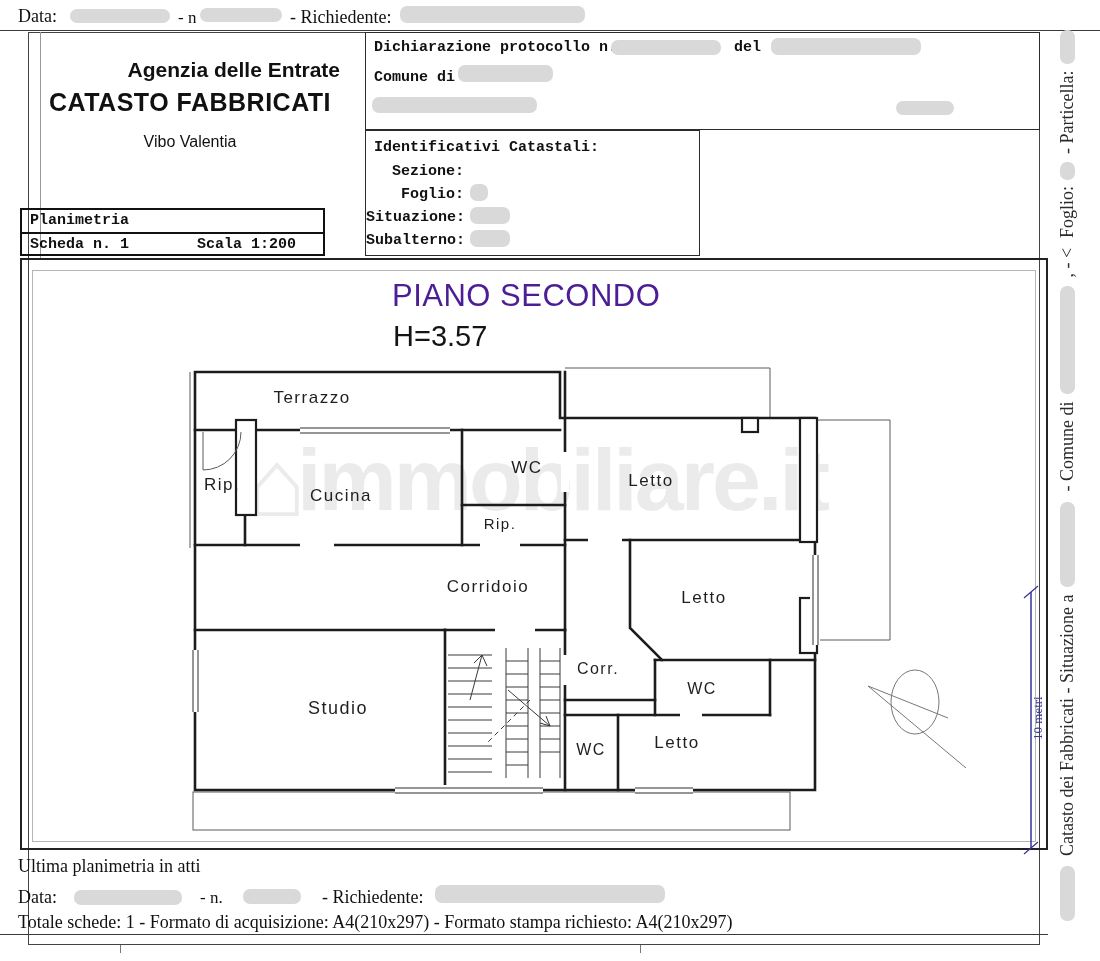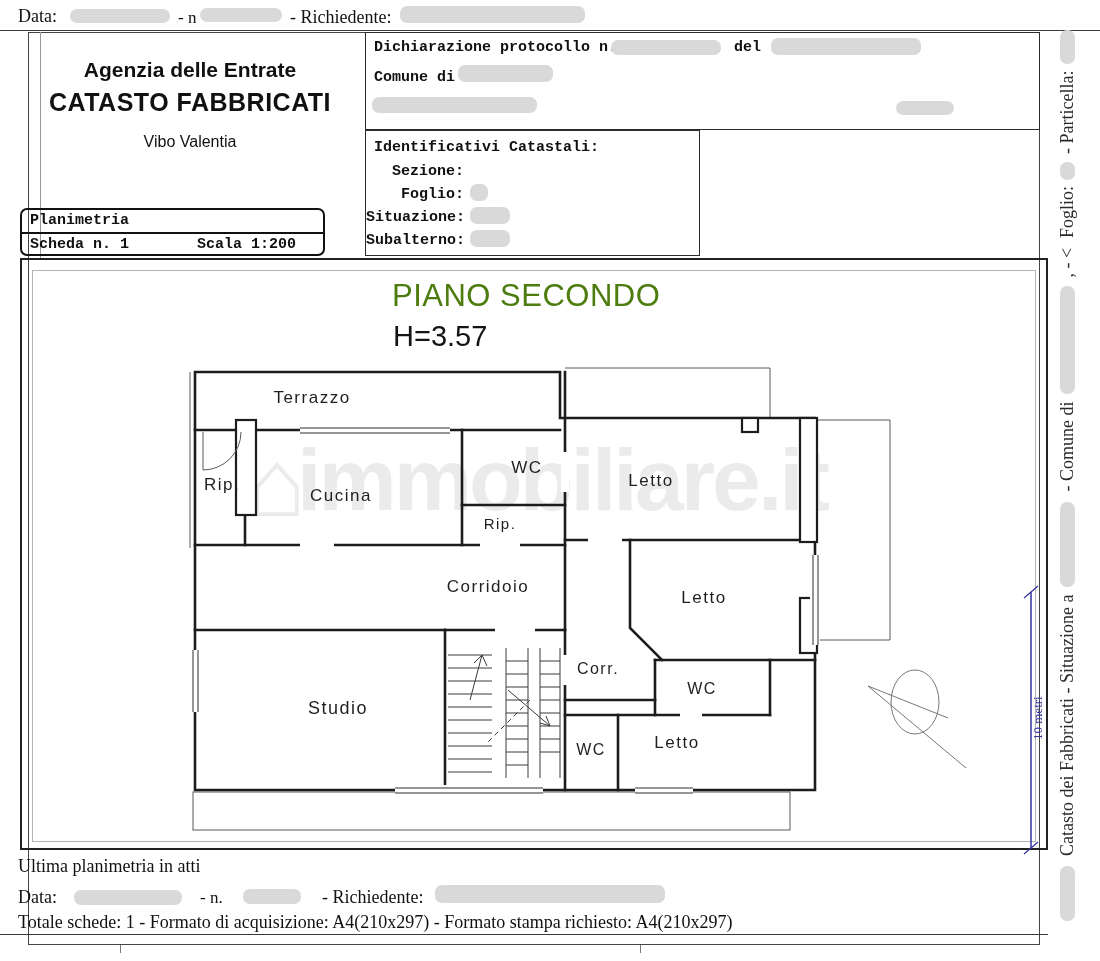--- a/index.html
+++ b/index.html
@@ -37,26 +37,26 @@
   <div class="abs serif" style="left:178px;top:8px;font-size:17px;">- n</div>
   <div class="blob" style="left:200px;top:8px;width:82px;height:14px;"></div>
   <div class="abs serif" style="left:290px;top:7px;font-size:18px;">- Richiedente:</div>
   <div class="blob" style="left:400px;top:6px;width:185px;height:17px;"></div>
   <div class="hline" style="left:0;top:30px;width:1100px;"></div>
 
   <div class="box" style="left:28px;top:32px;width:1012px;height:913px;border-color:#444;"></div>
   <div class="vline" style="left:40px;top:32px;height:226px;background:#999;"></div>
 
   <div class="abs" style="left:40px;top:58px;width:300px;text-align:center;">
-    <div style="font-size:21px;font-weight:700;">Agenzia delle Entrate</div>
+    <div style="font-size:21px;font-weight:700;text-align:right;">Agenzia delle Entrate</div>
     <div style="font-size:25px;font-weight:700;margin-top:6px;letter-spacing:0.5px;">CATASTO FABBRICATI</div>
     <div style="font-size:16px;font-weight:400;margin-top:16px;">Vibo Valentia</div>
   </div>
 
-  <div class="box2" style="left:20px;top:208px;width:305px;height:48px;border-radius:7px;">
+  <div class="box2" style="left:20px;top:208px;width:305px;height:48px;">
     <div class="mono" style="position:absolute;left:8px;top:2px;font-size:15px;">Planimetria</div>
     <div style="position:absolute;left:0;top:22px;width:100%;height:2px;background:#111;"></div>
     <div class="mono" style="position:absolute;left:8px;top:26px;font-size:15px;">Scheda n. 1</div>
     <div class="mono" style="position:absolute;left:175px;top:26px;font-size:15px;">Scala 1:200</div>
   </div>
 
   <div class="box" style="left:365px;top:32px;width:675px;height:98px;">
     <div class="mono" style="position:absolute;left:8px;top:6px;font-size:15px;">Dichiarazione protocollo n.</div>
     <div class="iblob" style="position:absolute;left:245px;top:7px;width:110px;height:15px;"></div>
     <div class="mono" style="position:absolute;left:368px;top:6px;font-size:15px;">del</div>
@@ -75,21 +75,21 @@
     <div class="mono" style="position:absolute;left:0px;top:78px;width:98px;text-align:right;font-size:15px;">Situazione:</div>
     <div class="iblob" style="position:absolute;left:104px;top:76px;width:40px;height:17px;"></div>
     <div class="mono" style="position:absolute;left:0px;top:101px;width:98px;text-align:right;font-size:15px;">Subalterno:</div>
     <div class="iblob" style="position:absolute;left:104px;top:99px;width:40px;height:17px;"></div>
   </div>
 
 
   <div class="box2" style="left:20px;top:258px;width:1028px;height:592px;border-color:#222;"></div>
   <div class="box" style="left:32px;top:270px;width:1004px;height:572px;border-color:#b5b5b5;"></div>
 
-  <div class="abs" style="left:392px;top:278px;font-size:31px;letter-spacing:0.5px;color:#4d7c0f;">PIANO SECONDO</div>
+  <div class="abs" style="left:392px;top:278px;font-size:31px;letter-spacing:0.5px;color:#4c1d95;">PIANO SECONDO</div>
   <div class="abs" style="left:393px;top:320px;font-size:29px;color:#141414;">H=3.57</div>
 
   <div id="watermark"><span class="house">⌂</span><span>immobiliare.it</span></div>
 
   <svg class="abs" style="left:0;top:0;" width="1100" height="961" viewBox="0 0 1100 961">
 
     <g>
       <path class="thin" d="M565,368 H770 V418"></path>
       <path class="thin" d="M815,420 H890 V640 H818"></path>
       <rect class="thin" x="193" y="792" width="597" height="38"></rect>

